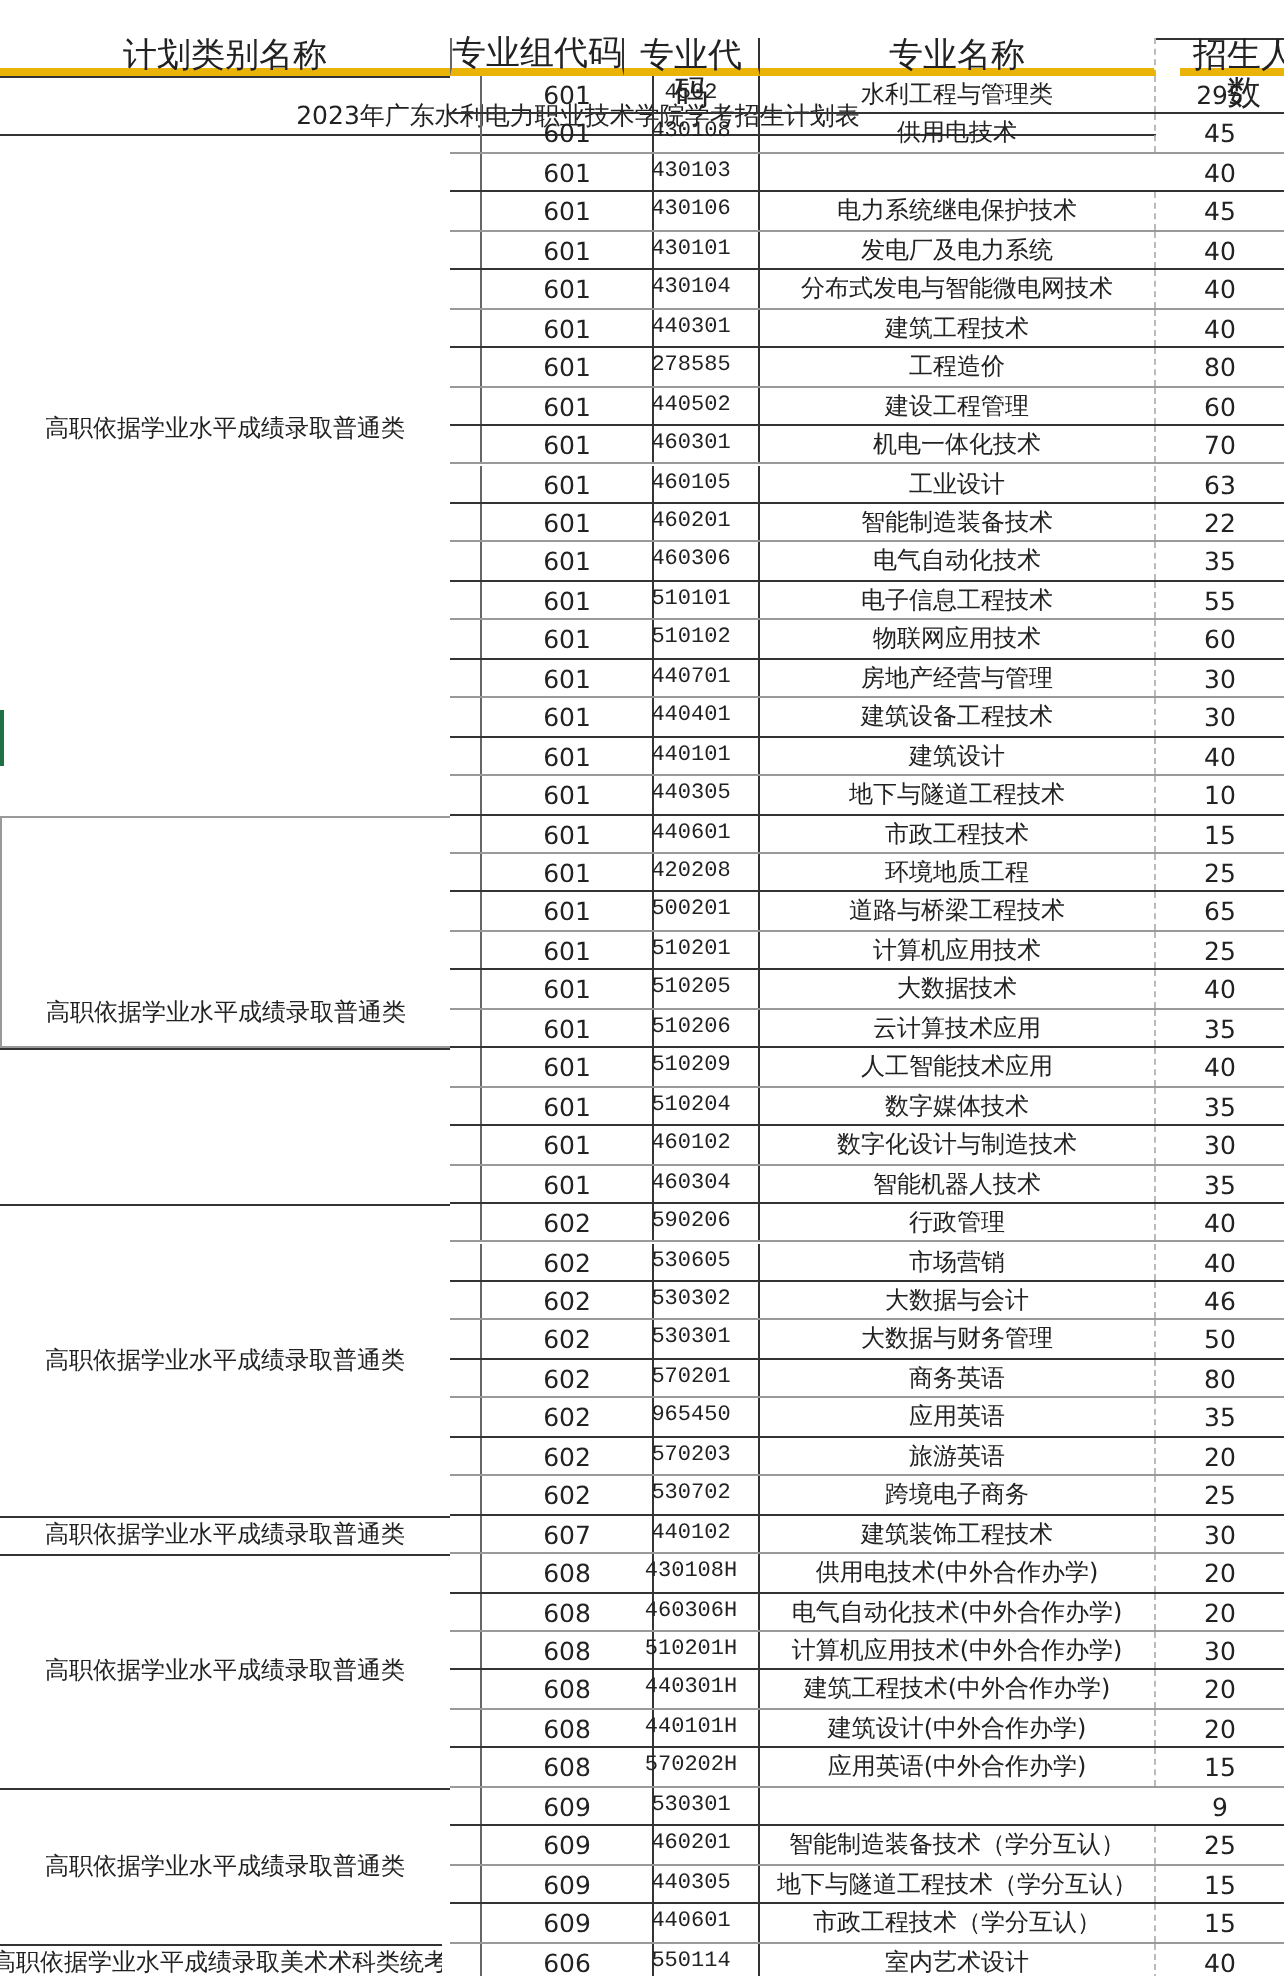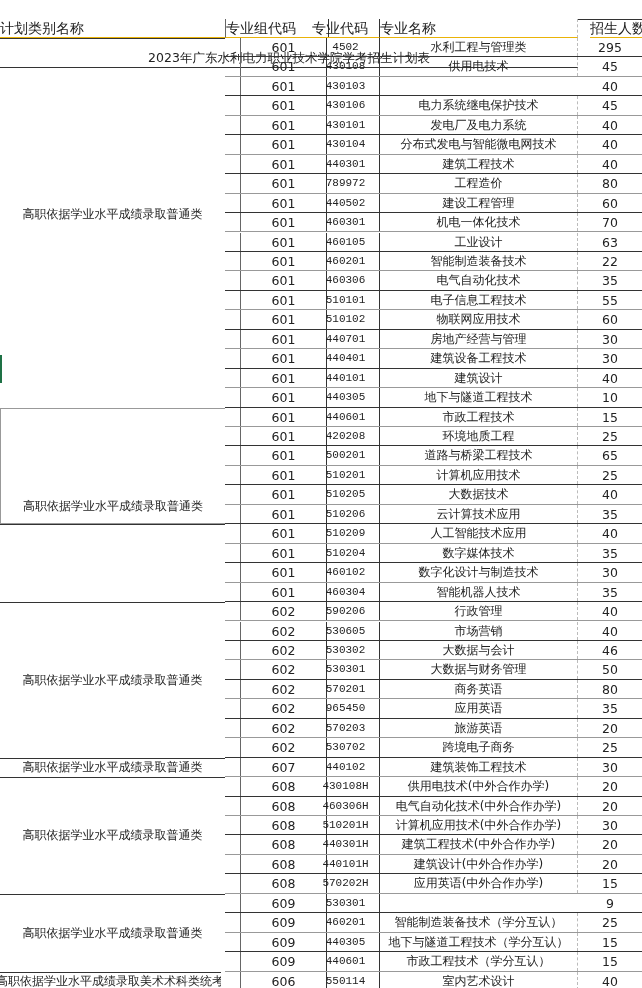--- a/index.html
+++ b/index.html
@@ -2,22 +2,22 @@
 <html><head>
 <meta charset="utf-8">
 <style>
   html, body { margin:0; padding:0; background:#ffffff; }
   body { width:642px; height:988px; overflow:hidden; position:relative;
          font-family:"DejaVu Sans", "Liberation Sans", sans-serif; color:#222; }
   .sheet { position:absolute; left:0; top:0; width:642px; height:988px; }
   .title { position:absolute; left:0; top:0; width:578px; height:19px; line-height:19px;
            text-align:center; font-size:12.5px; border-bottom:1px solid #333;margin-top:48px; }
   .title-right { position:absolute; left:578px; top:0; width:64px; height:19px; border-bottom:1px solid #333;}
-  .hdr { position:absolute; top:19px; height:19px; line-height:19px; 
-         font-size:14px; box-sizing:border-box; border-bottom:1px solid #eab308; }
+  .hdr { position:absolute; top:19px; height:19px; line-height:19px; text-align:center;
+         font-size:17px; box-sizing:border-box; border-bottom:4px solid #eab308; }
   .row { position:absolute; left:225px; width:417px; height:19.45px; box-sizing:border-box;
          border-bottom:1px solid #333; }
   .row.alt { border-bottom:1px solid #999; }
   .cell { position:absolute; top:0; height:100%; line-height:19px; text-align:center;
           box-sizing:border-box; white-space:nowrap; overflow:hidden; }
   .c-grp { left:15px; width:87px; font-size:12.5px; border-left:1px solid #666; border-right:1px solid #333; }
   .c-code { left:87px; width:68px; font-size:11px; border-right:1px solid #333; font-family:Liberation Mono, monospace;}
   .c-name { left:155px; width:198px; font-size:12px; border-right:1px dashed #bbb; }
   .c-cnt { left:353px; width:64px; font-size:12.5px; }
   .cat { position:absolute; left:0; width:225px; box-sizing:border-box; font-size:12px;
@@ -27,21 +27,21 @@
   .green-marker { position:absolute; left:0; top:355px; width:2px; height:28px; background:#1e7145; }
 </style>
 </head>
 <body>
 
 <div class="sheet">
   <div class="title">2023年广东水利电力职业技术学院学考招生计划表</div>
   <div class="title-right"></div>
 
   <div class="hdr" style="left:0;width:225px;">计划类别名称</div>
-  <div class="hdr" style="left:225px;width:104px;border-left:1px solid #666;border-right:1px solid #333;">专业组代码</div>
+  <div class="hdr" style="left:225px;width:87px;border-left:1px solid #666;border-right:1px solid #333;font-family:Liberation Mono, monospace;">专业组代码</div>
   <div class="hdr" style="left:312px;width:68px;border-right:1px solid #333;">专业代码</div>
   <div class="hdr" style="left:380px;width:198px;border-right:1px dashed #bbb;">专业名称</div>
   <div class="hdr" style="left:578px;width:64px;margin-left:12px;">招生人数</div>
 
   <div id="cats">
       <div class="cat topline" style="top: 38px; height: 369.55px; align-items: flex-start; padding-top: 167.27px;">
         <span>高职依据学业水平成绩录取普通类</span>
       </div>
       <div class="cat boxed" style="top: 407.55px; height: 116.7px; align-items: flex-end; padding-bottom: 8px;">
         <span>高职依据学业水平成绩录取普通类</span>
@@ -102,21 +102,21 @@
         <div class="cell c-cnt">40</div>
       </div>
       <div class="row" style="top: 154.7px;">
         <div class="cell c-grp">601</div>
         <div class="cell c-code">440301</div>
         <div class="cell c-name">建筑工程技术</div>
         <div class="cell c-cnt">40</div>
       </div>
       <div class="row alt" style="top: 174.15px;">
         <div class="cell c-grp">601</div>
-        <div class="cell c-code">789972</div>
+        <div class="cell c-code">278585</div>
         <div class="cell c-name">工程造价</div>
         <div class="cell c-cnt">80</div>
       </div>
       <div class="row" style="top: 193.6px;">
         <div class="cell c-grp">601</div>
         <div class="cell c-code">440502</div>
         <div class="cell c-name">建设工程管理</div>
         <div class="cell c-cnt">60</div>
       </div>
       <div class="row alt" style="top: 213.05px;">

